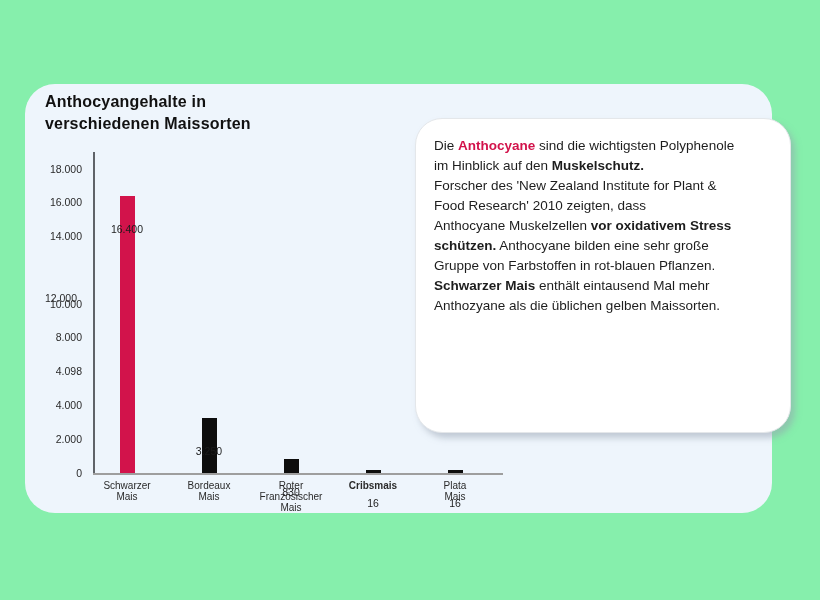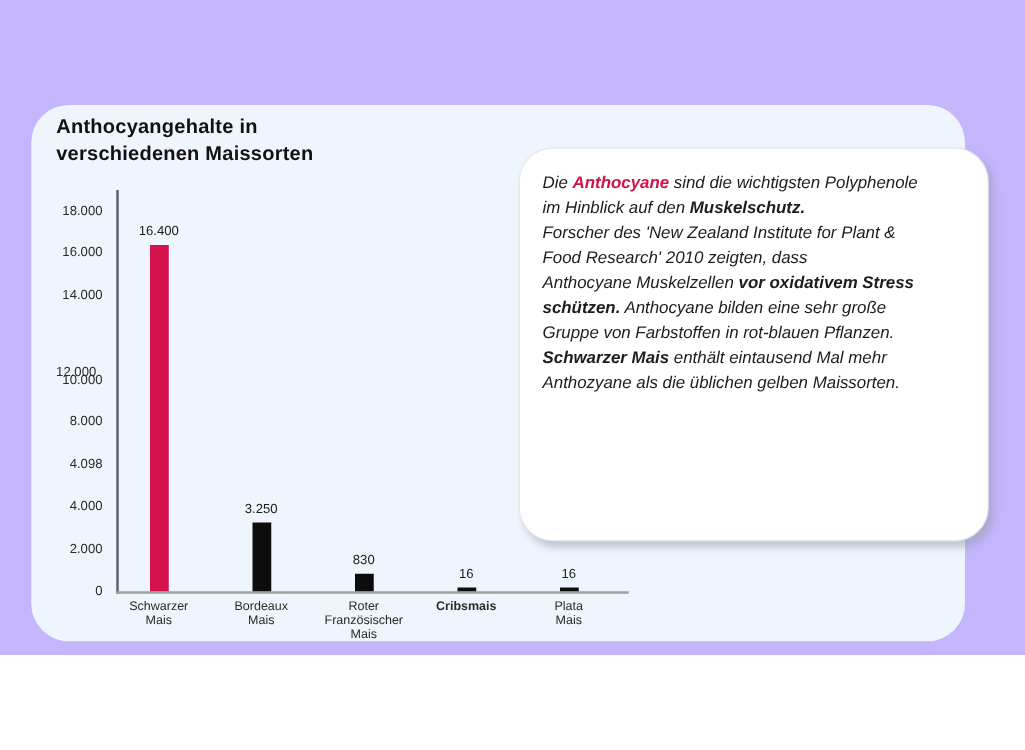--- a/index.html
+++ b/index.html
@@ -1,21 +1,21 @@
 <!DOCTYPE html>
 <html><head>
 <meta charset="utf-8">
 <style>
   html,body{margin:0;padding:0;}
   body{
     width:820px;height:600px;background:#ffffff;
     font-family:"Liberation Sans", sans-serif;
     -webkit-font-smoothing:antialiased;
   }
-  .page{position:relative;width:820px;height:524px;overflow:hidden;background:#c4b5fd;}
+  .page{position:relative;width:820px;height:600px;overflow:hidden;background:#86efac;}
 
   .panel{
     position:absolute;left:25px;top:84px;width:747px;height:429px;
     border-radius:30px;background:#EEF5FC;z-index:0;
   }
 
   .chart-title{
     position:absolute;left:45px;top:91px;z-index:1;margin:0;
     font-size:16px;font-weight:700;color:#111111;line-height:22px;
     letter-spacing:.2px;
@@ -25,35 +25,35 @@
 
   .ytick{
     position:absolute;width:52px;text-align:right;
     font-size:10.5px;color:#2a2a2a;line-height:13px;
   }
   .axis-v{position:absolute;width:2px;background:#5f6368;}
   .axis-h{position:absolute;height:2px;background:#9e9e9e;}
   .bar{position:absolute;}
   .bar-value{
     position:absolute;width:64px;text-align:center;
-    font-size:10.5px;color:#1c1c1c;line-height:13px;
+    font-size:10.5px;color:#1c1c1c;line-height:13px;margin-top:44px;
   }
   .cat-label{
     position:absolute;width:96px;text-align:center;
     font-size:10px;color:#2a2a2a;line-height:11px;
   }
 
   .infobox{
     position:absolute;left:415px;top:118px;width:376px;height:315px;
     background:#ffffff;border:1px solid #e4e7ea;border-radius:27px;
     box-shadow:4px 5px 6px rgba(150,160,175,.5);
     z-index:2;box-sizing:border-box;padding:17px 17px 0 18px;
   }
   .info-para{
-    margin:0;font-style:italic;font-size:13.5px;line-height:20px;color:#1d1d1d;
+    margin:0;font-size:13.5px;line-height:20px;color:#1d1d1d;
   }
   .info-para + .info-para{margin-top:20px;}
   .b{font-weight:700;}
 </style>
 </head>
 <body>
 
 <div class="page">
   <div class="panel" style="background: rgb(238, 245, 252);"></div>
   <h1 class="chart-title" id="chart-title">Anthocyangehalte in<br>verschiedenen Maissorten</h1>

